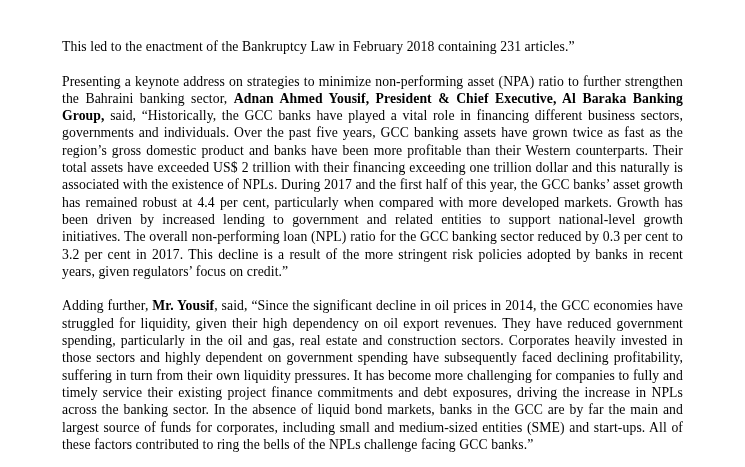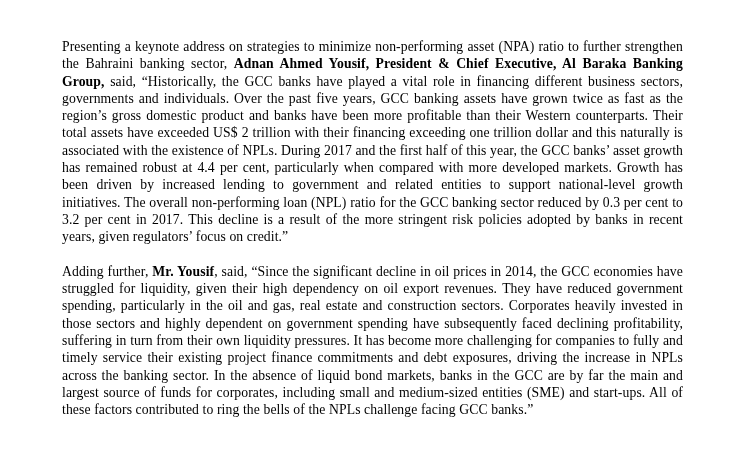--- a/index.html
+++ b/index.html
@@ -31,16 +31,17 @@
   }
   .text-block p strong {
     font-weight: bold;
   }
 </style>
 </head>
 <body>
 
 <div class="page">
   <div class="text-block">
+      <p><span>This led to the enactment of the Bankruptcy Law in February 2018 containing 231 articles.”</span></p>
       <p><span>Presenting a keynote address on strategies to minimize non-performing asset (NPA) ratio to further strengthen the Bahraini banking sector, </span><strong>Adnan Ahmed Yousif, President &amp; Chief Executive, Al Baraka Banking Group,</strong><span> said, “Historically, the GCC banks have played a vital role in financing different business sectors, governments and individuals. Over the past five years, GCC banking assets have grown twice as fast as the region’s gross domestic product and banks have been more profitable than their Western counterparts. Their total assets have exceeded US$ 2 trillion with their financing exceeding one trillion dollar and this naturally is associated with the existence of NPLs. During 2017 and the first half of this year, the GCC banks’ asset growth has remained robust at 4.4 per cent, particularly when compared with more developed markets. Growth has been driven by increased lending to government and related entities to support national-level growth initiatives. The overall non-performing loan (NPL) ratio for the GCC banking sector reduced by 0.3 per cent to 3.2 per cent in 2017. This decline is a result of the more stringent risk policies adopted by banks in recent years, given regulators’ focus on credit.”</span></p>
       <p><span>Adding further, </span><strong>Mr. Yousif</strong><span>, said, “Since the significant decline in oil prices in 2014, the GCC economies have struggled for liquidity, given their high dependency on oil export revenues. They have reduced government spending, particularly in the oil and gas, real estate and construction sectors. Corporates heavily invested in those sectors and highly dependent on government spending have subsequently faced declining profitability, suffering in turn from their own liquidity pressures. It has become more challenging for companies to fully and timely service their existing project finance commitments and debt exposures, driving the increase in NPLs across the banking sector. In the absence of liquid bond markets, banks in the GCC are by far the main and largest source of funds for corporates, including small and medium-sized entities (SME) and start-ups. All of these factors contributed to ring the bells of the NPLs challenge facing GCC banks.”</span></p>
     </div>
 </div>
 
 </body></html>

